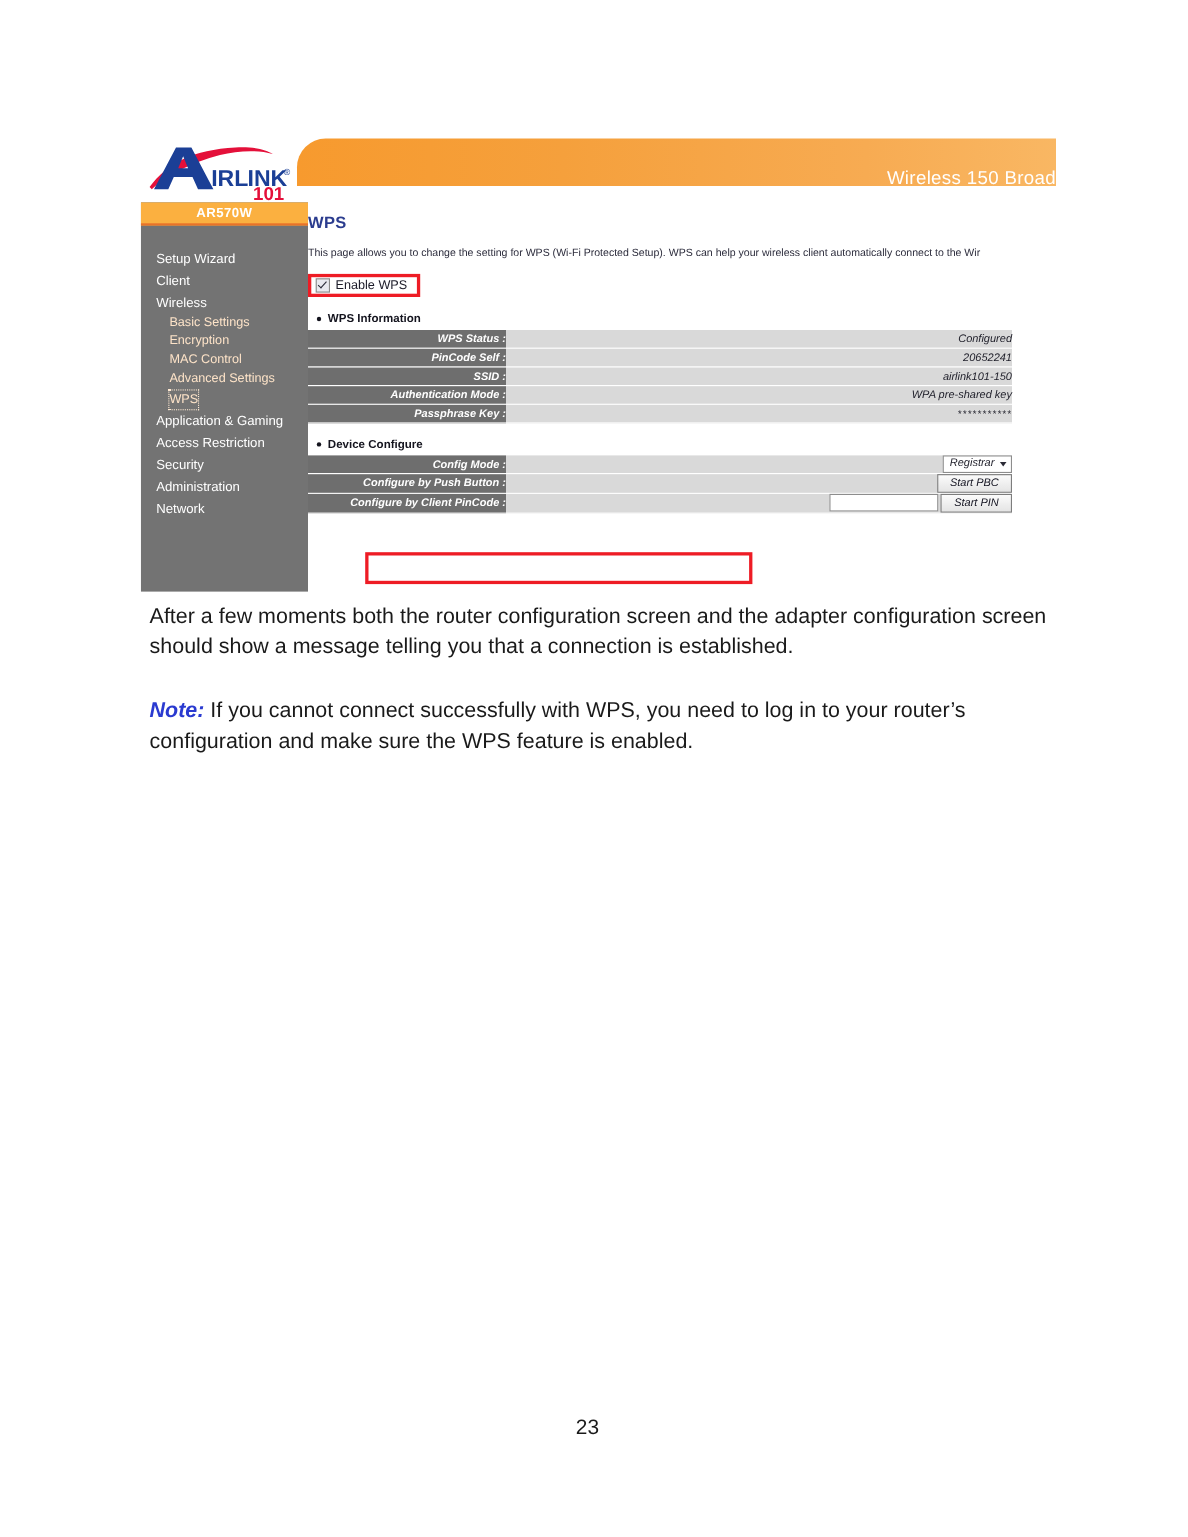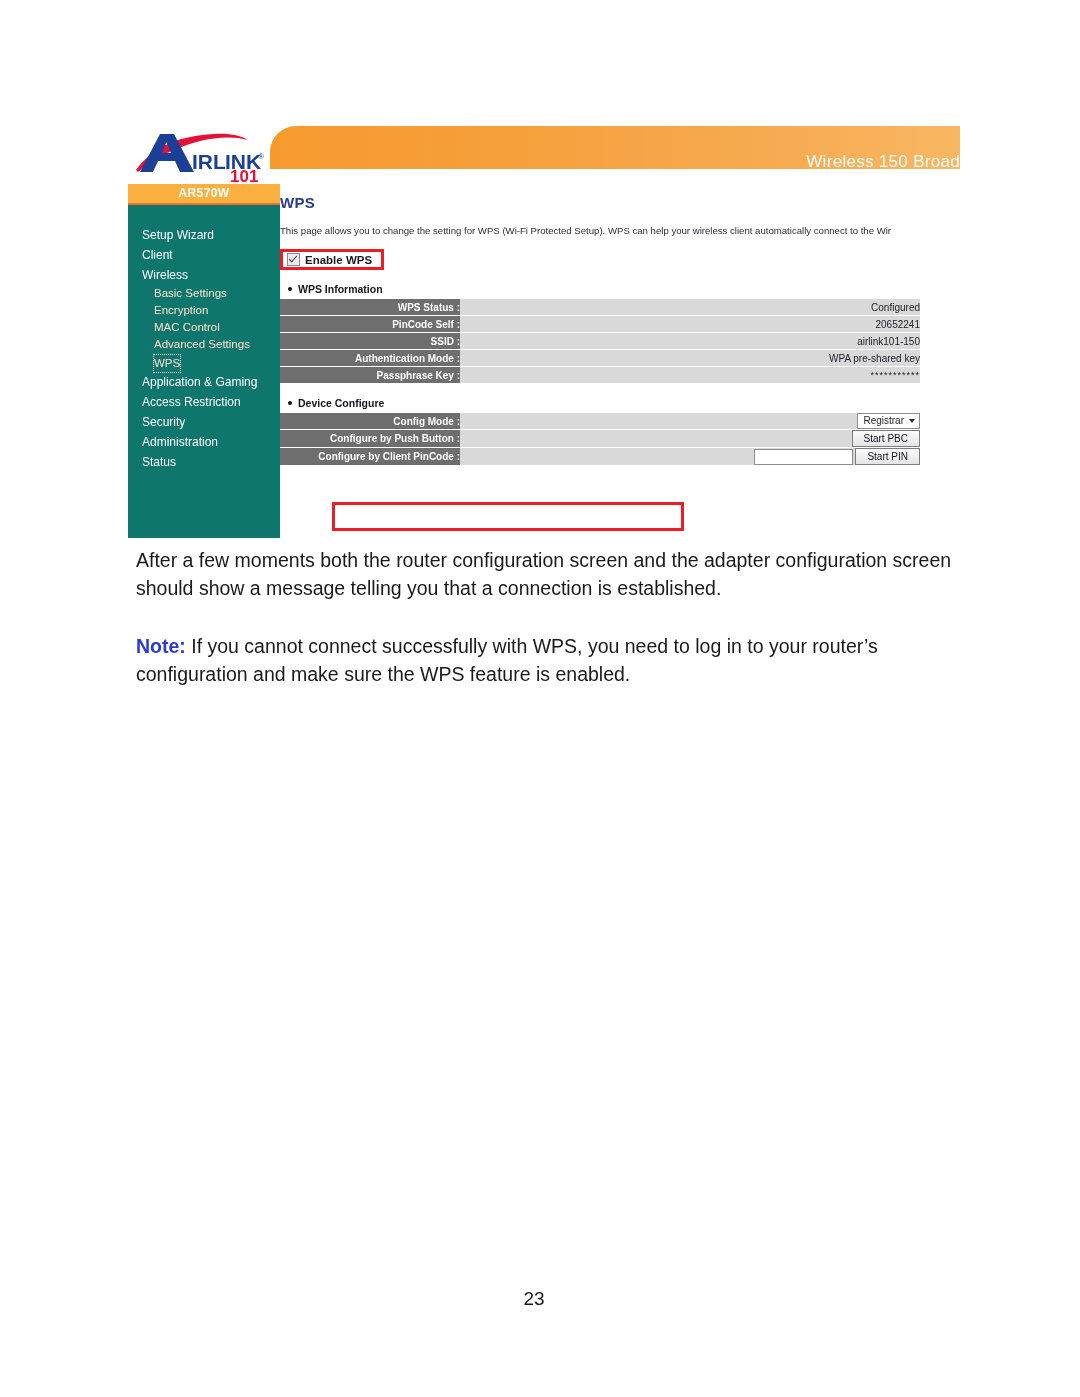--- a/index.html
+++ b/index.html
@@ -57,21 +57,21 @@
     width: 140px; height: 58px;
   }
   .logo svg { display:block; }
 
   
   .sidebar {
     position: absolute;
     left: 0; top: 62px;
     width: 152px;
     height: 354px;
-    background: #0f766e;
+    background: #737373;
   }
   .badge {
     height: 19px;
     background: #fbb040;
     color: #ffffff;
     font-size: 12px;
     font-weight: bold;
     text-align: center;
     line-height: 19px;
     letter-spacing: .4px;
@@ -143,21 +143,21 @@
     content: "";
     position: absolute;
     left: 3px; top: 0px;
     width: 3px; height: 7px;
     border: solid #2b2b38;
     border-width: 0 1.6px 1.6px 0;
     transform: rotate(42deg);
   }
   .enable-label {
     font-size: 11.5px;
-    font-weight: bold;
+    font-weight: normal;
     color: #1b1b28;
     text-align: center;
   }
 
   .section-head {
     margin-top: 13px;
     font-size: 10.5px;
     font-weight: bold;
     color: #14141e;
     display: flex;
@@ -175,20 +175,21 @@
     margin-top: 4px;
     border-collapse: collapse;
     width: 640px;
     table-layout: fixed;
   }
   table.cfg td {
     height: 16px;
     font-size: 10px;
     padding: 0;
     vertical-align: middle;
+    font-style: italic;
   }
   td.lbl {
     width: 180px;
     background: #6e6e6e;
     color: #ffffff;
     font-weight: bold;
     text-align: right;
     padding-right: 5px;
     border-bottom: 1px solid #ffffff;
     white-space: nowrap;
@@ -253,20 +254,21 @@
   }
   .para {
     font-size: 19.5px;
     line-height: 28px;
     color: #1a1a1a;
   }
   .para.second { margin-top: 30px; }
   .note-kw {
     color: #2a3ad0;
     font-weight: bold;
+    font-style: italic;
   }
 
   .page-num {
     position: absolute;
     left: 0; right: 12px;
     top: 1288px;
     text-align: center;
     font-size: 19px;
     color: #1a1a1a;
   }
@@ -301,21 +303,21 @@
       <div class="nav-top">Wireless</div>
       <div class="nav-sub">Basic Settings</div>
       <div class="nav-sub">Encryption</div>
       <div class="nav-sub">MAC Control</div>
       <div class="nav-sub">Advanced Settings</div>
       <div class="nav-sub sel">WPS</div>
       <div class="nav-top">Application &amp; Gaming</div>
       <div class="nav-top">Access Restriction</div>
       <div class="nav-top">Security</div>
       <div class="nav-top">Administration</div>
-      <div class="nav-top">Status</div>
+      <div class="nav-top">Network</div>
     </div>
   </div>
 
   <div class="content">
 
     <div class="page-title">WPS</div>
 
     <div class="page-desc">This page allows you to change the setting for WPS (Wi-Fi Protected Setup). WPS can help your wireless client automatically connect to the Wir</div>
 
     <div class="enable-wrap">

